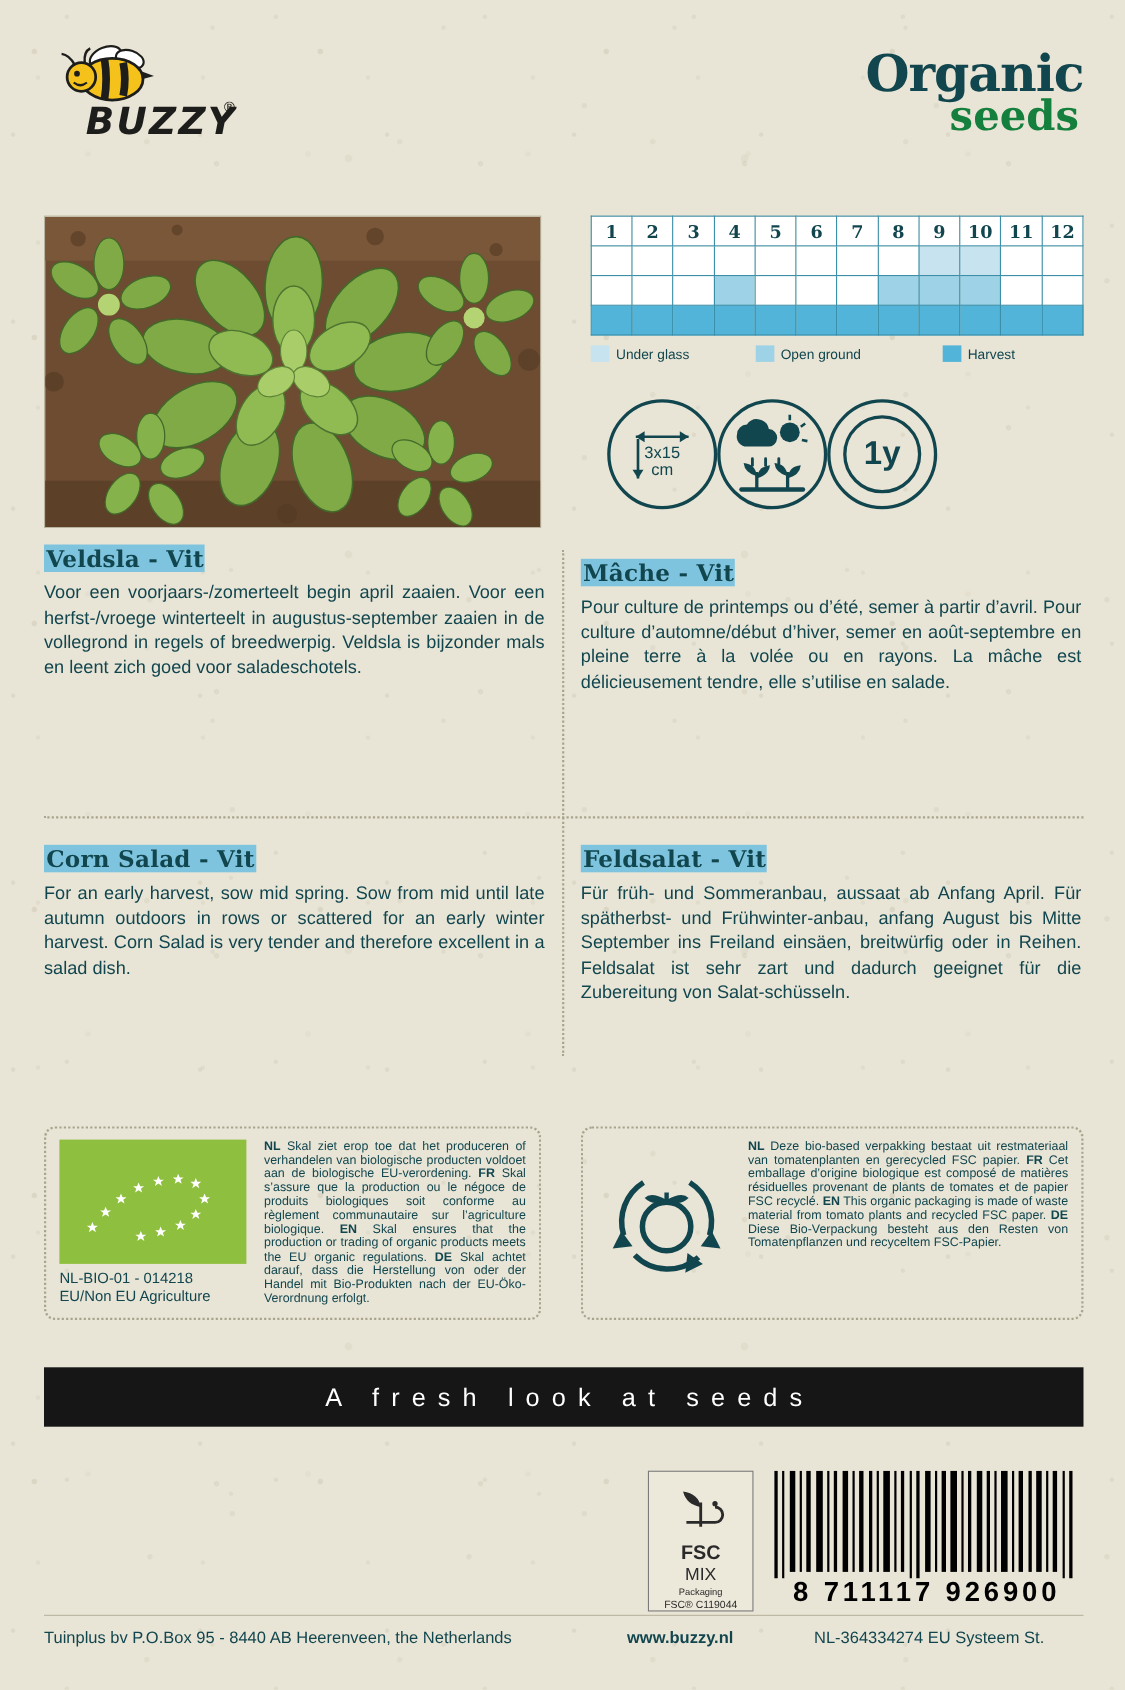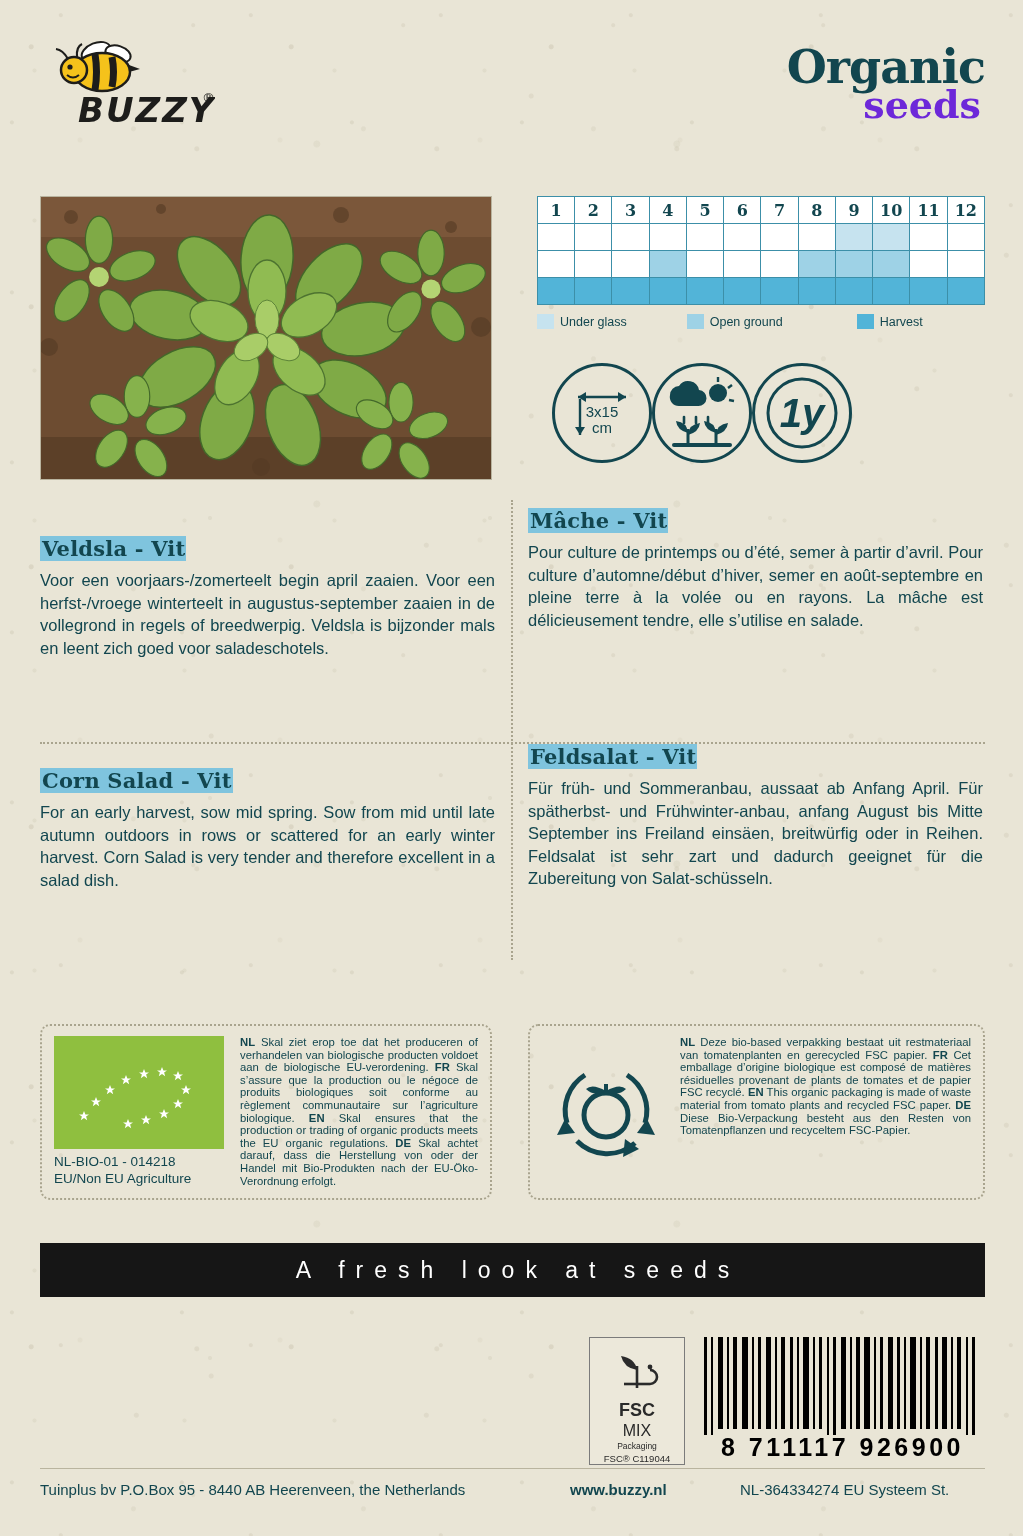--- a/index.html
+++ b/index.html
@@ -38,21 +38,21 @@
 
   
   .logo-bee { position: absolute; left: 40px; top: 40px; width: 175px; height: 95px; }
   .brand-organic { position: absolute; right: 38px; top: 44px; text-align: right; }
   .brand-organic .l1 {
     font-family: "DejaVu Serif", serif; font-weight: bold; font-size: 46px;
     color: #12464f; letter-spacing: -1px; line-height: 1;
   }
   .brand-organic .l2 {
     font-family: "DejaVu Serif", serif; font-weight: bold; font-size: 38px;
-    color: #6d28d9; line-height: 1; margin-top: -4px; padding-right: 4px;
+    color: #15803d; line-height: 1; margin-top: -4px; padding-right: 4px;
   }
 
   
   .photo {
     position: absolute; left: 40px; top: 196px; width: 452px; height: 284px;
     overflow: hidden; border: 1px solid #b9b49f;
   }
   .photo svg { display: block; }
 
   
@@ -95,24 +95,24 @@
     margin: 0 0 8px 0; font-size: 21px; font-family: "DejaVu Serif", serif;
     color: #12464f; font-weight: bold; letter-spacing: .2px;
   }
   .txt h2 .hl {
     background: #7fc4de; padding: 0 1px 0 2px;
   }
   .txt p {
     margin: 0; font-size: 16.5px; line-height: 22.5px; color: #12464f;
     text-align: justify; font-family: "Liberation Sans", sans-serif;
   }
-  .b-nl { left: 40px;  top: 536px; }
+  .b-nl { left: 40px;  top: 495px; }
   .b-fr { left: 528px; top: 508px; }
   .b-en { left: 40px;  top: 768px; }
-  .b-de { left: 528px; top: 744px; }
+  .b-de { left: 528px; top: 768px; }
 
   
   .sep-h {
     position: absolute; left: 40px; top: 742px; width: 945px;
     border-top: 2px dotted #a9a48e;
   }
   .sep-v {
     position: absolute; left: 511px; top: 500px; height: 460px;
     border-left: 2px dotted #a9a48e;
   }
@@ -432,21 +432,21 @@
           </g>
           <rect x="10" y="70" width="60" height="4" rx="2"></rect>
         </g>
       </svg>
     </div>
 
     <div class="circ">
       <svg width="100" height="100" viewBox="0 0 100 100" style="position:absolute;left:-3px;top:-3px">
         <circle cx="50" cy="50" r="34" fill="none" stroke="#12464f" stroke-width="3"></circle>
       </svg>
-      <span style="font-size:40px;font-weight:bold;font-family:'Liberation Sans',sans-serif;font-style:italic;">1y</span>
+      <span style="font-size:30px;font-weight:bold;font-family:'Liberation Sans',sans-serif;">1y</span>
     </div>
   </div>
 
   <div class="sep-h"></div>
   <div class="sep-v"></div>
 
   <div class="txt b-nl">
     <h2><span class="hl">Veldsla - Vit</span></h2>
     <p>Voor een voorjaars-/zomerteelt begin april zaaien. Voor een herfst-/vroege winterteelt in augustus-september zaaien in de vollegrond in regels of breedwerpig. Veldsla is bijzonder mals en leent zich goed voor saladeschotels.</p>
   </div>

